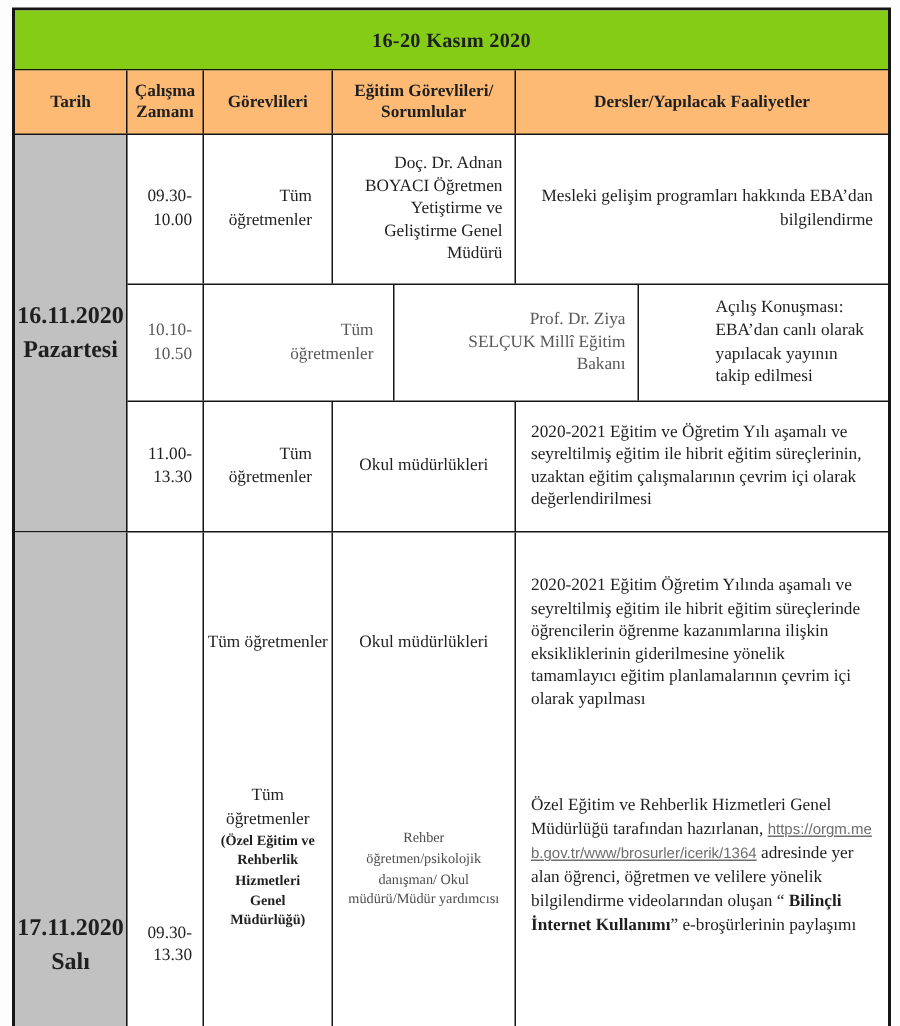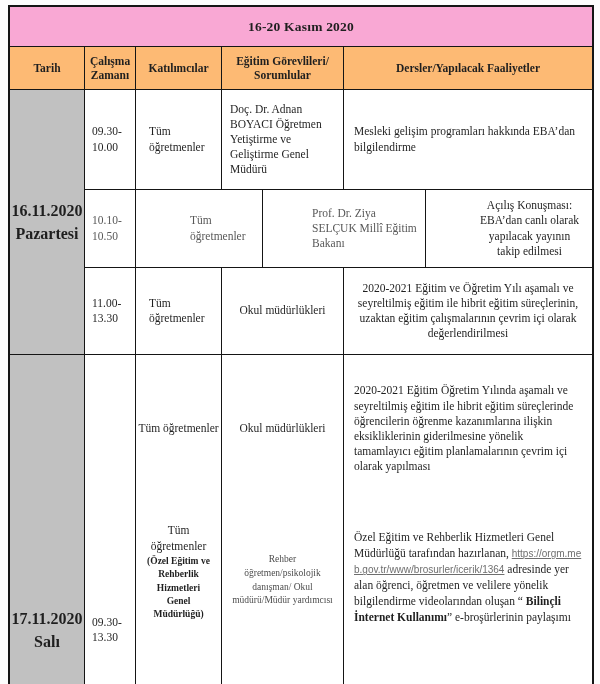--- a/index.html
+++ b/index.html
@@ -22,48 +22,48 @@
   .td:last-child { border-right:none; }
 
   
   .c-date { width:75px; flex:0 0 75px; }
   .c-time { width:51px; flex:0 0 51px; }
   .c-part { width:86px; flex:0 0 86px; }
   .c-off  { width:122px; flex:0 0 122px; }
   .c-act  { flex:1; }
 
   
-  .title-row { height:40px; background:#f9a8d4; align-items:center; justify-content:center; }
+  .title-row { height:40px; background:#84cc16; align-items:center; justify-content:center; }
   .title-row .title-text { font-weight:bold; font-size:13.5px; letter-spacing:.2px; }
   .header-row { height:43px; background:#fdba74; }
   .header-row .td {
     display:flex; align-items:center; justify-content:center;
     text-align:center; font-weight:bold; font-size:11.5px; line-height:1.25;
     padding:0 4px;
   }
 
   
-  .vc { display:flex; align-items:center; justify-content:center; text-align:left;
+  .vc { display:flex; align-items:center; justify-content:center; text-align:right;
         font-size:11.5px; line-height:1.32; }
   .date-cell {
     background:#c1c1c1; display:flex; align-items:center; justify-content:center;
     text-align:center; font-weight:bold; font-size:16px; line-height:1.45; padding:0 6px;
   }
 
   
   .monday { border-bottom:1.4px solid #151515; }
   .m-rows { flex:1; display:flex; flex-direction:column; }
   .m-row { display:flex; border-bottom:1.4px solid #151515; }
   .m-row:last-child { border-bottom:none; }
   .r1 { height:100px; } .r2 { height:78px;gap:41px; } .r3 { height:86px; }
   .time-cell { padding:0 7px; }
   .part-cell { padding:0 13px; }
   .off-cell  { padding:0 8px; }
   .act-cell  { padding:2px 10px; }
-  .act-left  { justify-content:flex-start; text-align:center; }
+  .act-left  { justify-content:flex-start; text-align:left; }
   .faded { color:#585858; }
 
   
   .tuesday { height:550px; border-bottom:none; }
   .t-col { display:flex; flex-direction:column; }
   .blockA { height:148px; flex:0 0 148px; display:flex; align-items:center;
             justify-content:center; text-align:center; font-size:11.5px; line-height:1.32; }
   .blockA.act-left { justify-content:flex-start; text-align:left; padding:0 10px; }
   .blockB { flex:1; font-size:11.5px; line-height:1.35; }
   .blockB.part-b { text-align:center; padding:20px 11px 0 11px; }
@@ -83,21 +83,21 @@
 <div class="page">
   <div class="table">
 
     <div class="tr title-row">
       <span class="title-text">16-20 Kasım 2020</span>
     </div>
 
     <div class="tr header-row">
       <div class="td c-date">Tarih</div>
       <div class="td c-time">Çalışma Zamanı</div>
-      <div class="td c-part">Katılımcılar</div>
+      <div class="td c-part">Görevlileri</div>
       <div class="td c-off">Eğitim Görevlileri/ Sorumlular</div>
       <div class="td c-act">Dersler/Yapılacak Faaliyetler</div>
     </div>
 
     <div class="tr monday">
       <div class="td c-date date-cell">16.11.2020 Pazartesi</div>
       <div class="m-rows">
 
         <div class="m-row r1">
           <div class="td c-time vc time-cell">09.30-10.00</div>

